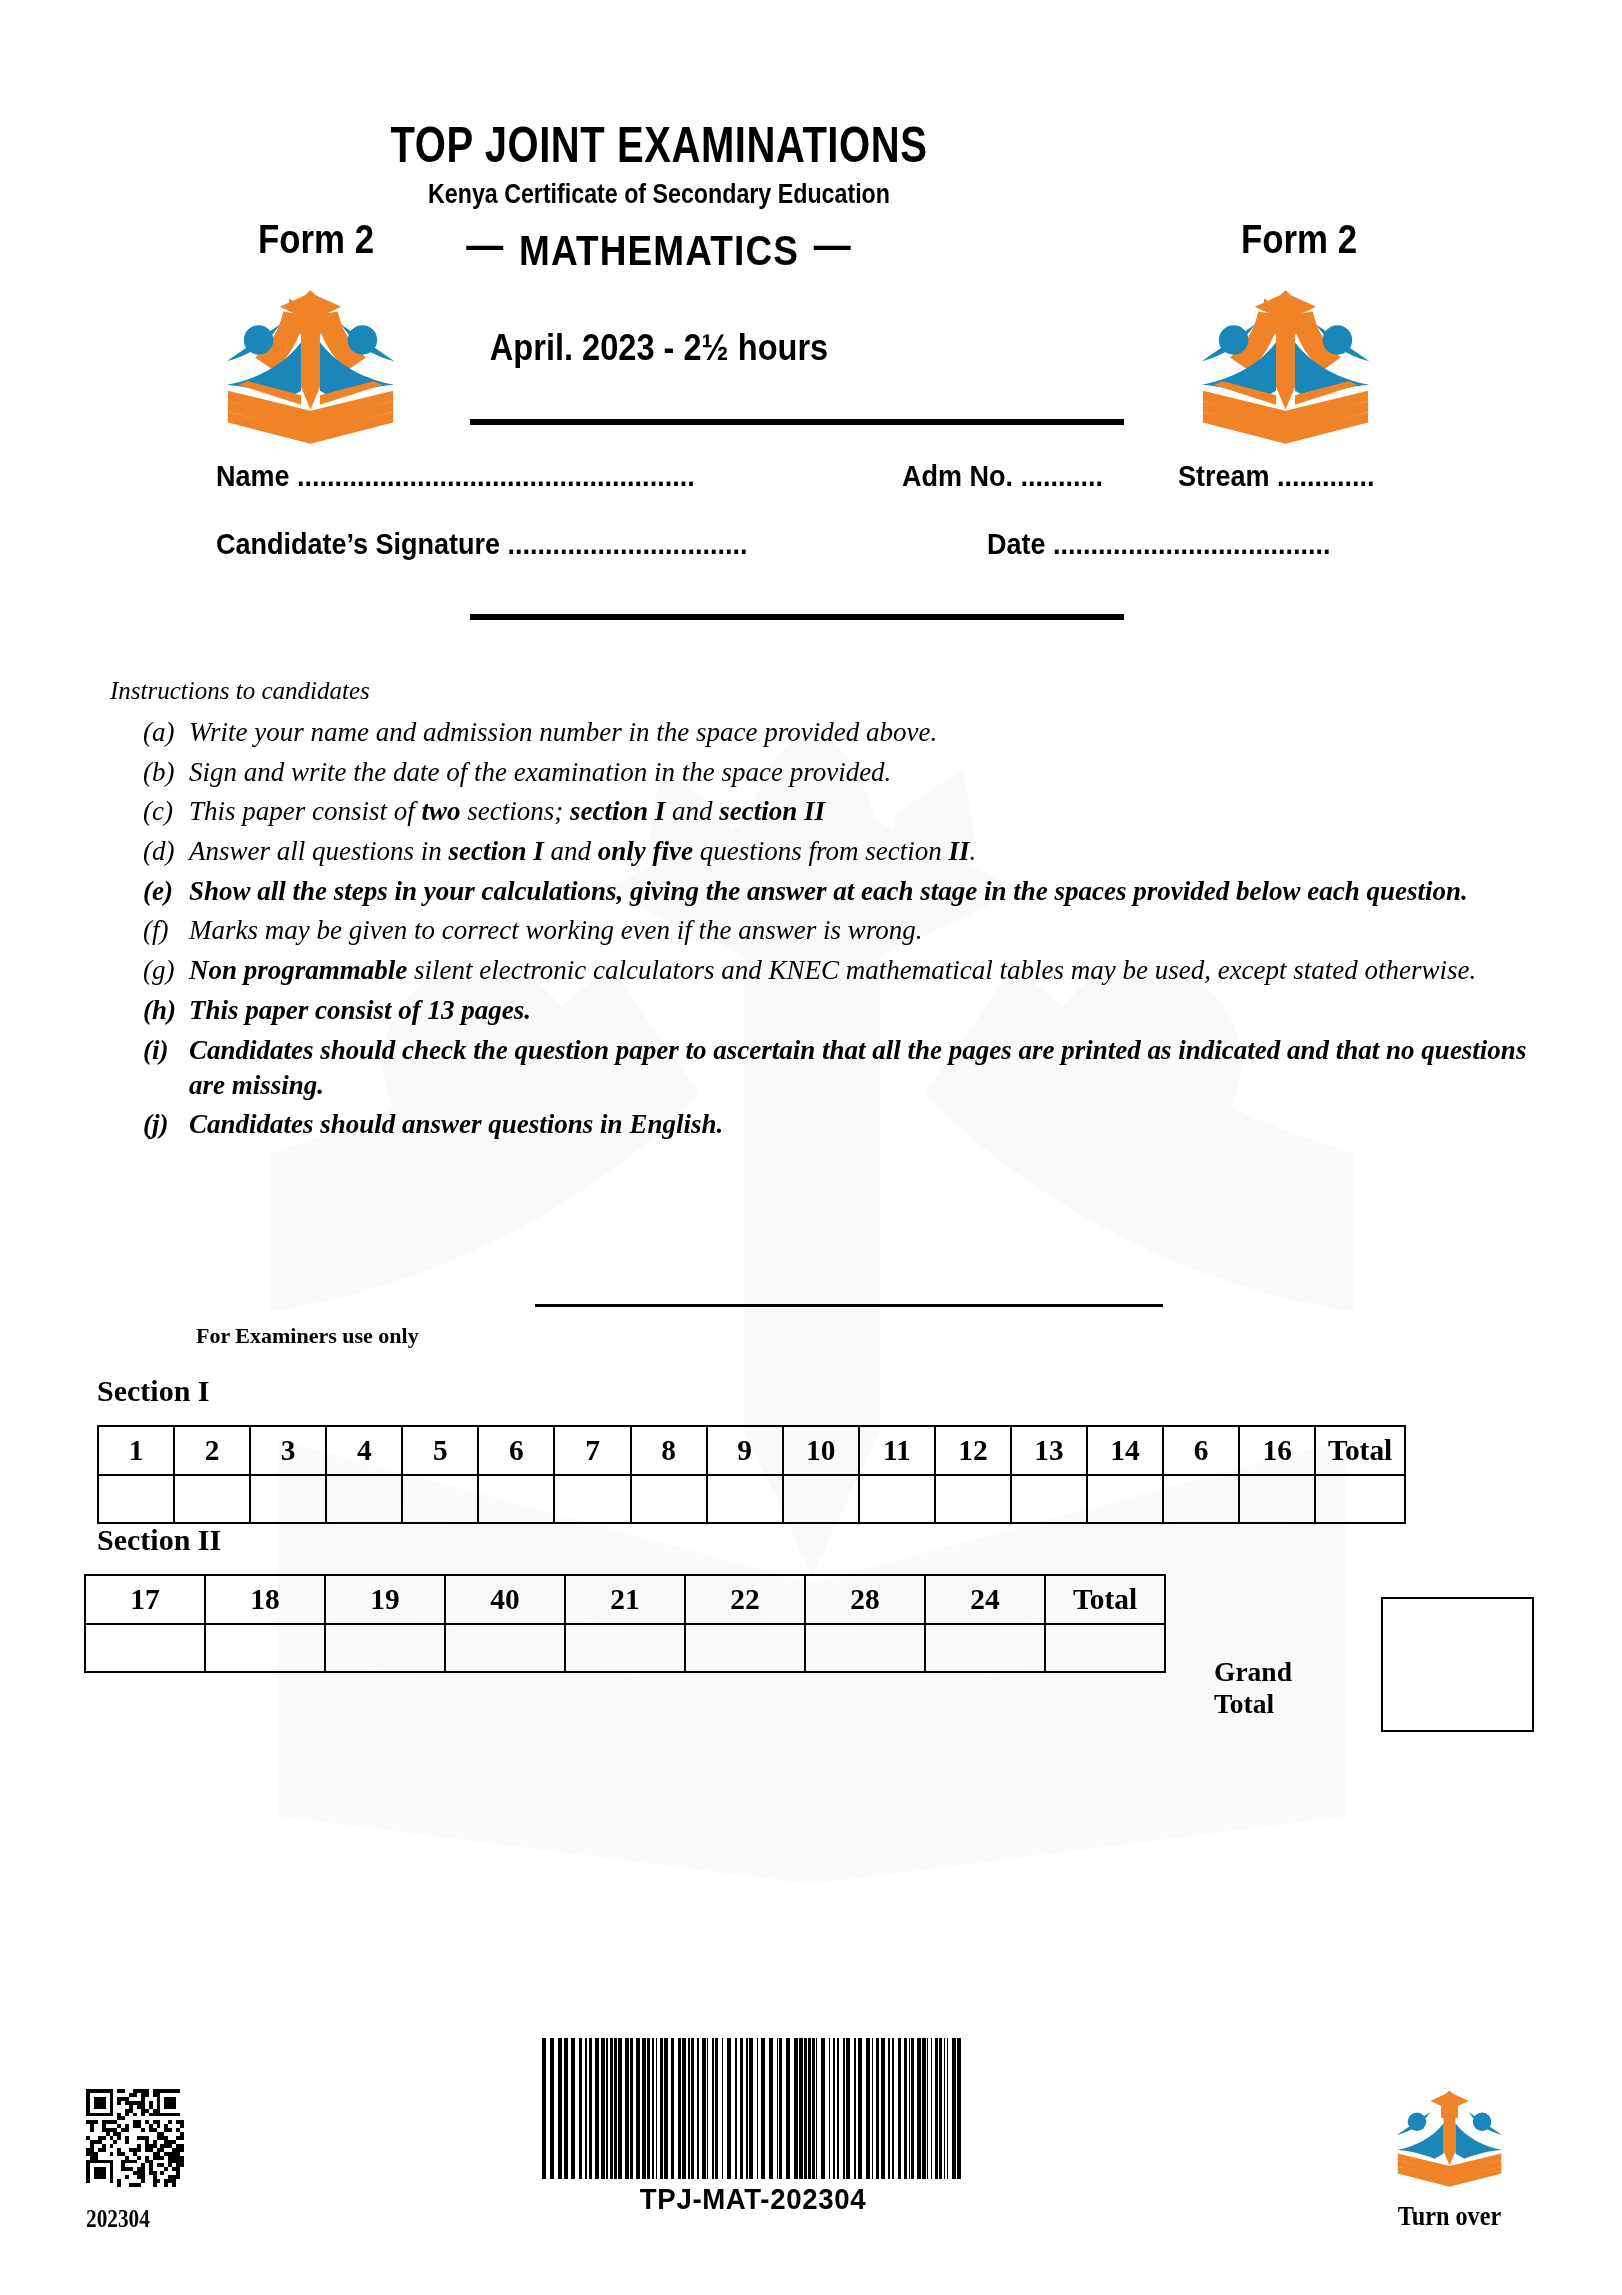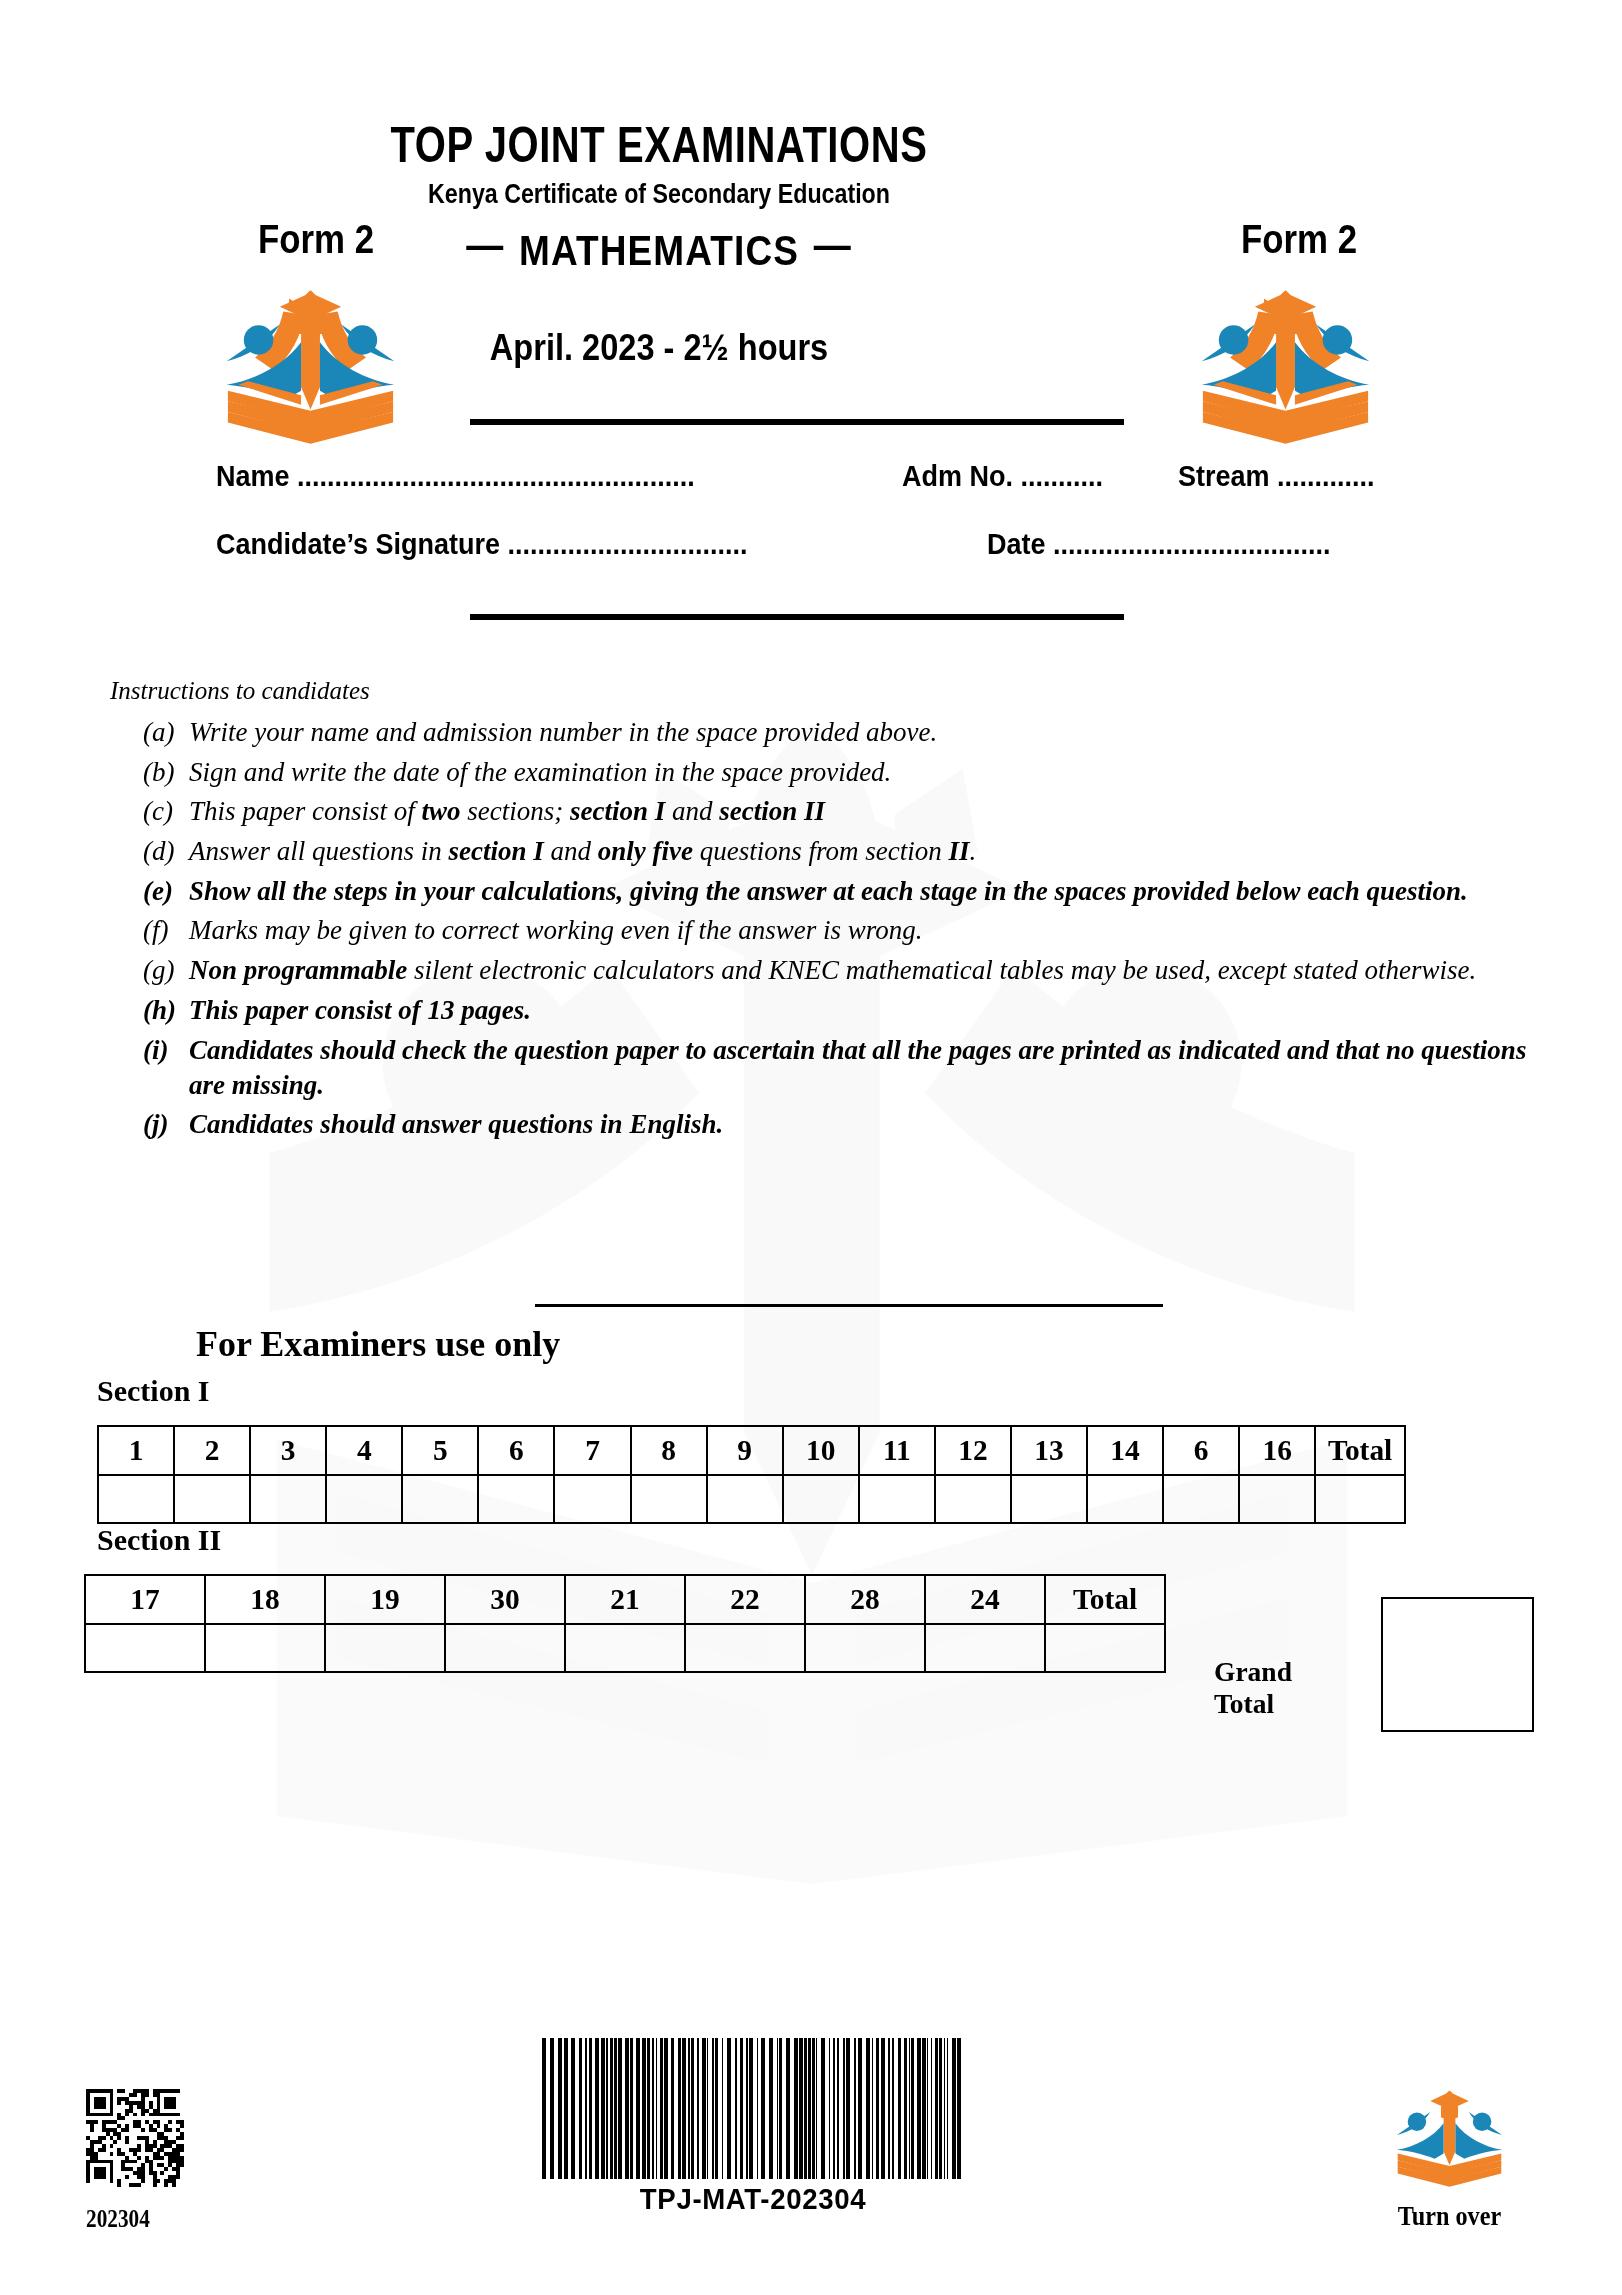--- a/index.html
+++ b/index.html
@@ -160,21 +160,21 @@
     left: 535px;
     width: 628px;
     top: 1304px;
     border-top: 3.3px solid #000;
   }
 
   .examiners {
     position: absolute;
     left: 196px;
     top: 1323px;
-    font-size: 36px;
+    font-size: 22px;
     font-weight: 700;
     font-family: "Liberation Serif", serif;
   }
 
   .sec-label {
     position: absolute;
     left: 97px;
     font-size: 30px;
     font-weight: 700;
     font-family: "Liberation Serif", serif;
@@ -431,21 +431,21 @@
       </tbody>
     </table>
 
   <div class="sec-label" id="lab-s2">Section II</div>
   <table class="marks" id="tbl-s2">
       <tbody>
         <tr class="hdr">
           <td>17</td>
           <td>18</td>
           <td>19</td>
-          <td>30</td>
+          <td>40</td>
           <td>21</td>
           <td>22</td>
           <td>28</td>
           <td>24</td>
           <td class="total">Total</td>
         </tr>
         <tr class="blank">
           <td></td>
           <td></td>
           <td></td>

